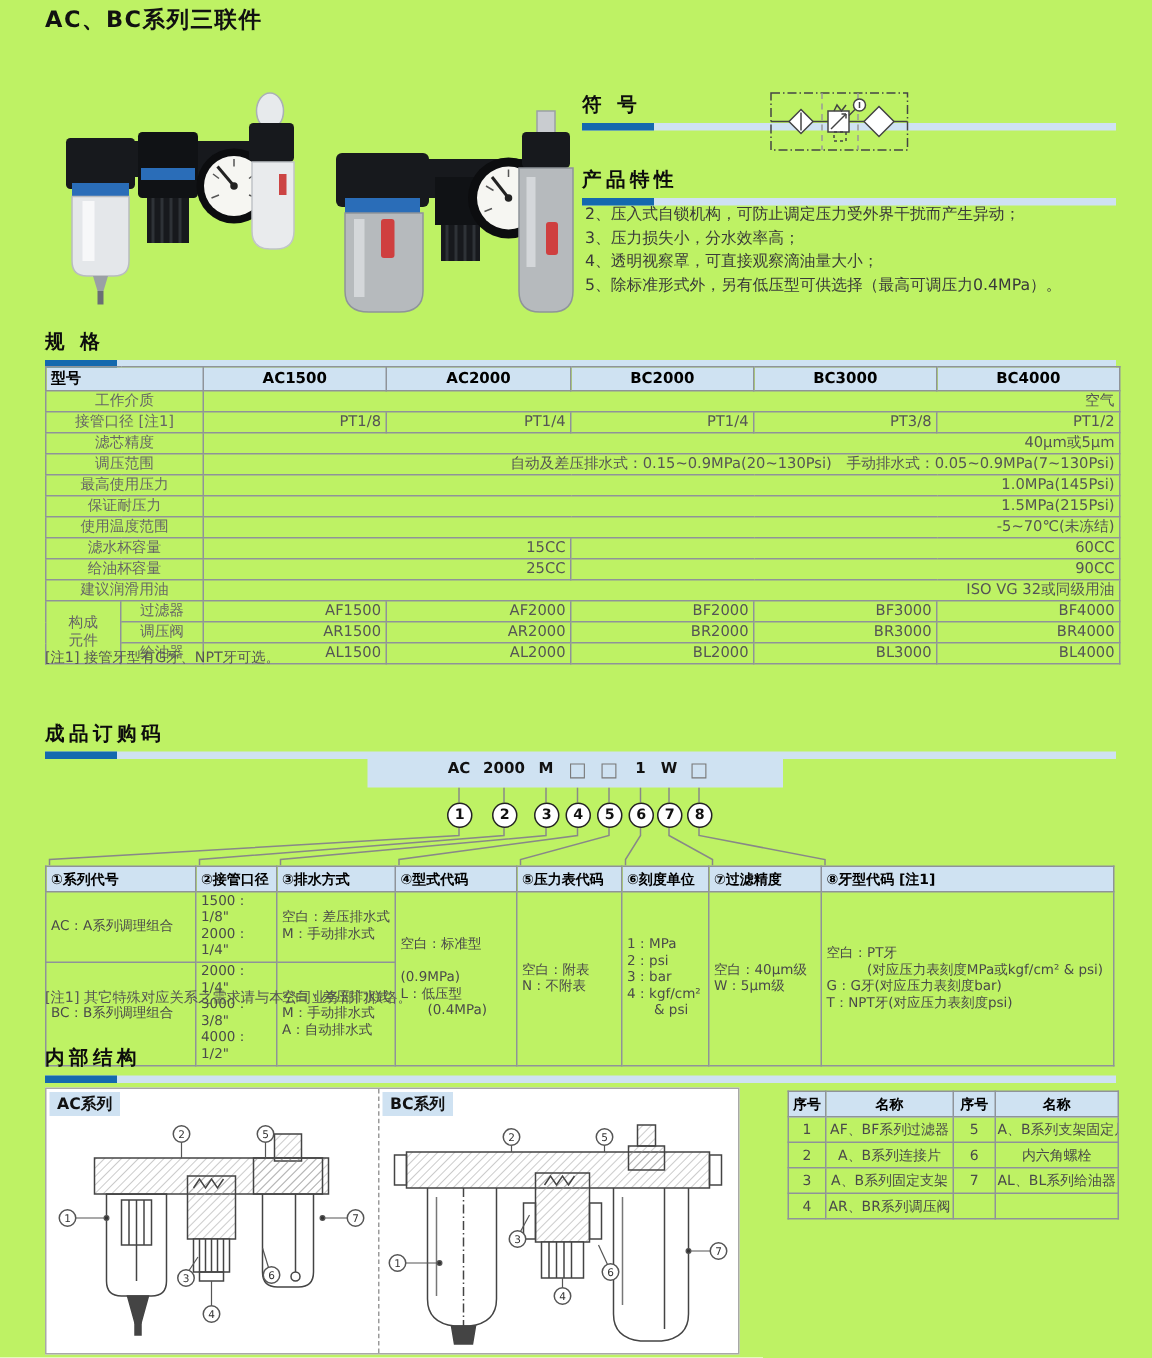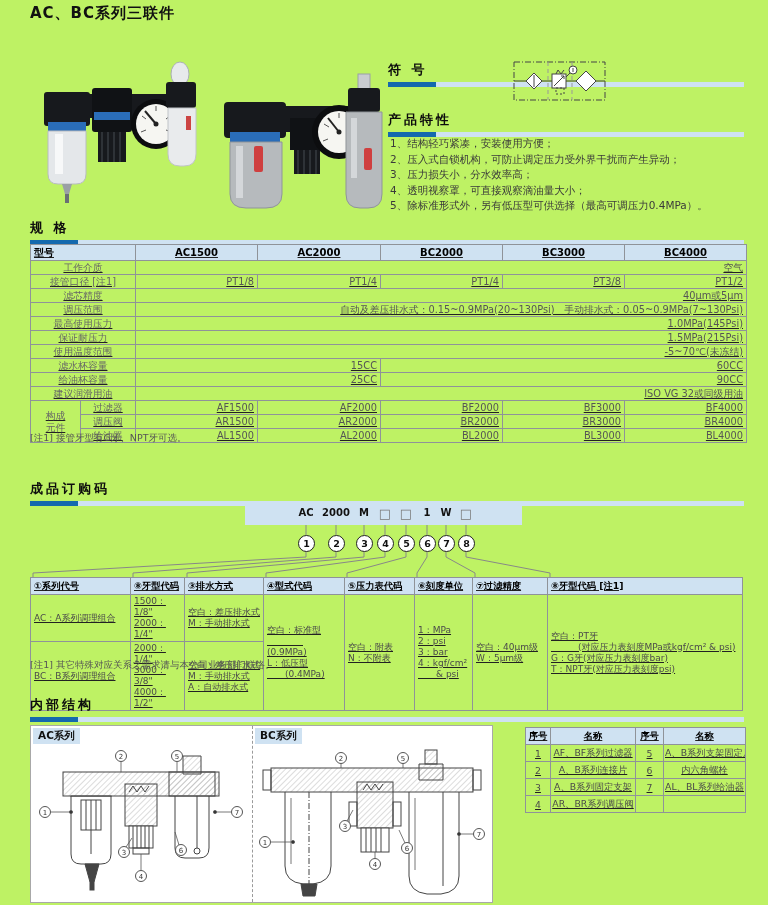--- a/index.html
+++ b/index.html
@@ -7,21 +7,21 @@
         font-family:"DejaVu Sans","Liberation Sans",sans-serif;color:#222;}
   .abs{position:absolute;}
   
   .sec-title{font-weight:bold;font-size:13px;color:#0d0d0d;letter-spacing:3px;}
   .sec-bar{height:5px;background:#cfe2f2;position:relative;margin-top:3px;}
   .sec-bar i{position:absolute;left:0;top:0;height:100%;width:48px;background:#1469ae;}
   .page-title{font-size:15px;font-weight:bold;letter-spacing:1px;color:#111;}
   
   .feat{font-size:10.5px;color:#3a3a3a;line-height:15.5px;white-space:nowrap;}
   
-  table{border-collapse:collapse;table-layout:fixed;text-decoration:underline;}
+  table{border-collapse:collapse;table-layout:fixed;}
   .spec{width:716px;font-size:9.8px;}
   .spec th,.spec td{border:1px solid #8f9399;padding:0 3px;height:13px;line-height:12px;
                     overflow:hidden;white-space:nowrap;}
   .spec thead th{background:#cfe2f2;height:15px;color:#000;font-size:10px;}
   .spec th.lab{text-align:left;}
   .spec td.lab{color:#666;text-align:center;}
   .spec td.val{text-align:right;color:#555;}
   .spec td.comp{color:#666;text-align:center;white-space:pre-line;line-height:12px;}
   
   .note{font-size:9.5px;color:#555;}
@@ -136,21 +136,20 @@
     </svg>
   </div>
 
   <div class="abs" style="left:388px;top:111px;width:356px;">
     <div class="sec-title">产品特性</div>
     <div class="sec-bar">
         <i></i>
       </div>
   </div>
   <div class="abs" style="left:390px;top:136px;width:376px;">
-    <div class="feat">1、结构轻巧紧凑，安装使用方便；</div>
     <div class="feat">2、压入式自锁机构，可防止调定压力受外界干扰而产生异动；</div>
     <div class="feat">3、压力损失小，分水效率高；</div>
     <div class="feat">4、透明视察罩，可直接观察滴油量大小；</div>
     <div class="feat">5、除标准形式外，另有低压型可供选择（最高可调压力0.4MPa）。</div>
   </div>
 
   <div class="abs" style="left:30px;top:219px;width:714px;">
     <div class="sec-title">规 格</div>
     <div class="sec-bar">
         <i></i>
@@ -302,21 +301,21 @@
         <col style="width:79px">
         <col style="width:81px">
         <col style="width:70px">
         <col style="width:58px">
         <col style="width:75px">
         <col style="width:195px">
       </colgroup>
     <thead>
       <tr>
         <th>①系列代号</th>
-        <th>⑧牙型代码</th>
+        <th>②接管口径</th>
         <th>③排水方式</th>
         <th>④型式代码</th>
         <th>⑤压力表代码</th>
         <th>⑥刻度单位</th>
         <th>⑦过滤精度</th>
         <th>⑧牙型代码 [注1]</th>
       </tr>
     </thead>
     <tbody>
       <tr style="height:25px;">

